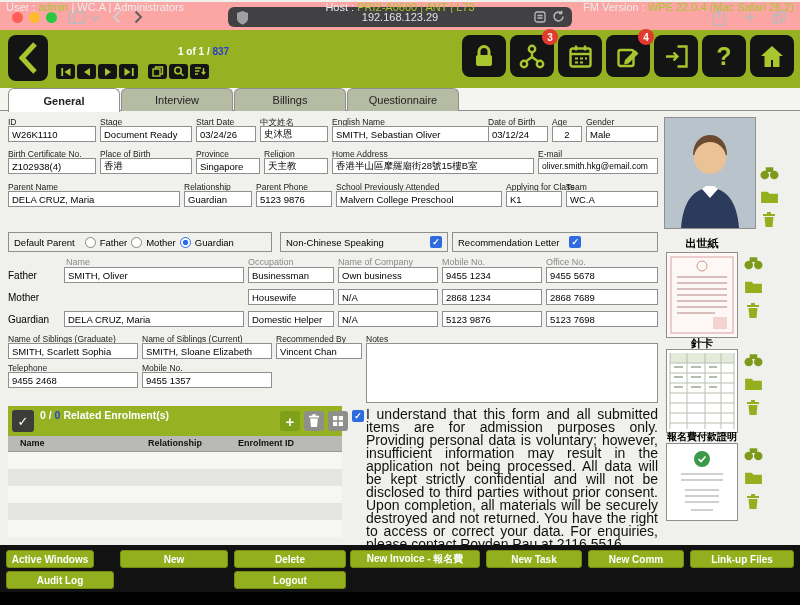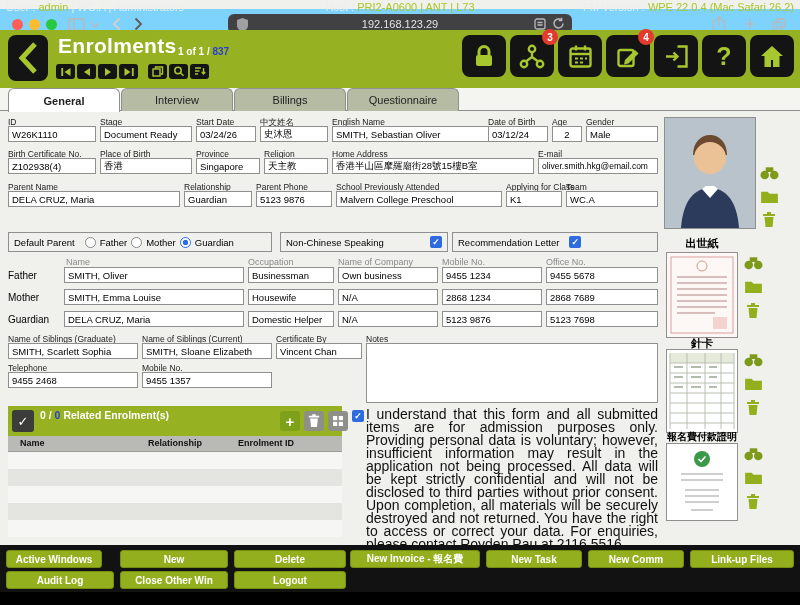--- a/index.html
+++ b/index.html
@@ -1,21 +1,21 @@
 <!DOCTYPE html>
 <html><head>
 <meta charset="utf-8">
 <style>
 *{margin:0;padding:0;box-sizing:border-box}
 html,body{width:800px;height:605px}
 body{font-family:"Liberation Sans",sans-serif;background:#000}
 .screen{position:relative;width:800px;height:605px;overflow:hidden;background:#f0f0ec}
 .abs{position:absolute}
 
-.chrome{left:0;top:9px;width:800px;height:36px;background:#7dd3fc}
+.chrome{left:0;top:2px;width:800px;height:36px;background:#fca5a5}
 .tl{position:absolute;top:10px;width:11px;height:11px;border-radius:50%}
 .chromeicon{position:absolute;color:#b9b9bc;display:flex;align-items:center;justify-content:center}
 .urlpill{position:absolute;left:228px;top:5px;width:344px;height:20px;background:#414144;border-radius:6px;display:flex;align-items:center;justify-content:center}
 .urltext{color:#e3e3e5;font-size:11px}
 
 .appheader{left:0;top:30px;width:800px;height:58px;background:#96b121}
 .backbtn{position:absolute;left:8px;top:35px;width:40px;height:46px;background:#141414;border-radius:8px;display:flex;align-items:center;justify-content:center;color:#a8c62e}
 .apptitle{position:absolute;left:58px;top:34px;color:#fff;font-size:21px;font-weight:bold;letter-spacing:.3px}
 .counter{position:absolute;left:178px;top:46px;font-size:10px;font-weight:bold;color:#fff}
 .counter .tot{color:#2b3fd4}
@@ -132,21 +132,20 @@
         </svg>
       </span>
   </div>
 
   <div class="abs appheader"></div>
   <div class="backbtn">
       <svg width="20" height="32" viewBox="0 0 20 32">
         <path d="M17 2L4 16l13 14" fill="none" stroke="currentColor" stroke-width="5"></path>
       </svg>
     </div>
-  <div class="apptitle">Enrolments</div>
   <div class="counter">
     <span>1 of 1</span>
     <span>/</span>
     <span class="tot">837</span>
   </div>
   <div class="navbtn" style="left:56px">
       <svg width="12" height="10" viewBox="0 0 12 10">
         <path d="M2.2 1v8" stroke="currentColor" stroke-width="1.8"></path>
         <path d="M10.5 1L4.5 5l6 4z" fill="currentColor"></path>
       </svg>
@@ -337,21 +336,20 @@
   <div class="colhead" style="left:546px;top:257px">Office No.</div>
 
   <div class="rolelab" style="left:8px;top:270px">Father</div>
   <div class="fld" style="left:64px;top:267px;width:180px">SMITH, Oliver</div>
   <div class="fld" style="left:248px;top:267px;width:86px">Businessman</div>
   <div class="fld" style="left:338px;top:267px;width:100px">Own business</div>
   <div class="fld" style="left:442px;top:267px;width:100px">9455 1234</div>
   <div class="fld" style="left:546px;top:267px;width:112px">9455 5678</div>
 
   <div class="rolelab" style="left:8px;top:292px">Mother</div>
-  <div class="fld" style="left:64px;top:289px;width:180px">SMITH, Emma Louise</div>
   <div class="fld" style="left:248px;top:289px;width:86px">Housewife</div>
   <div class="fld" style="left:338px;top:289px;width:100px">N/A</div>
   <div class="fld" style="left:442px;top:289px;width:100px">2868 1234</div>
   <div class="fld" style="left:546px;top:289px;width:112px">2868 7689</div>
 
   <div class="rolelab" style="left:8px;top:314px">Guardian</div>
   <div class="fld" style="left:64px;top:311px;width:180px">DELA CRUZ, Maria</div>
   <div class="fld" style="left:248px;top:311px;width:86px">Domestic Helper</div>
   <div class="fld" style="left:338px;top:311px;width:100px">N/A</div>
   <div class="fld" style="left:442px;top:311px;width:100px">5123 9876</div>
@@ -382,21 +380,21 @@
       <svg width="14" height="16" viewBox="0 0 14 16">
         <path d="M1 3h12M5 1h4" stroke="currentColor" stroke-width="2" fill="none"></path>
         <path d="M2.5 5h9l-1 10h-7z" fill="currentColor"></path>
       </svg>
     </div>
 
   <div class="fldlab" style="left:8px;top:334px">Name of Siblings (Graduate)</div>
   <div class="fld" style="left:8px;top:343px;width:130px">SMITH, Scarlett Sophia</div>
   <div class="fldlab" style="left:142px;top:334px">Name of Siblings (Current)</div>
   <div class="fld" style="left:142px;top:343px;width:130px">SMITH, Sloane Elizabeth</div>
-  <div class="fldlab" style="left:276px;top:334px">Certificate By</div>
+  <div class="fldlab" style="left:276px;top:334px">Recommended By</div>
   <div class="fld" style="left:276px;top:343px;width:86px">Vincent Chan</div>
   <div class="fldlab" style="left:366px;top:334px">Notes</div>
   <div class="fld" style="left:366px;top:343px;width:292px;height:60px;align-items:flex-start"></div>
 
   <div class="fldlab" style="left:8px;top:363px">Telephone</div>
   <div class="fld" style="left:8px;top:372px;width:130px">9455 2468</div>
   <div class="fldlab" style="left:142px;top:363px">Mobile No.</div>
   <div class="fld" style="left:142px;top:372px;width:130px">9455 1357</div>
 
   <div class="cjklab" style="left:664px;top:336px;width:76px">針卡</div>
@@ -489,29 +487,28 @@
       </svg>
     </div>
   <div class="sideicon" style="left:746px;top:494px;color:#94af1d">
       <svg width="14" height="16" viewBox="0 0 14 16">
         <path d="M1 3h12M5 1h4" stroke="currentColor" stroke-width="2" fill="none"></path>
         <path d="M2.5 5h9l-1 10h-7z" fill="currentColor"></path>
       </svg>
     </div>
 
   <div class="abs bottombar"></div>
-  <div class="greenbtn" style="left:6px;top:550px;width:96px">Active Windows</div>
+  <div class="greenbtn" style="left:6px;top:550px;width:88px">Active Windows</div>
   <div class="greenbtn" style="left:120px;top:550px;width:108px">New</div>
   <div class="greenbtn" style="left:234px;top:550px;width:112px">Delete</div>
   <div class="greenbtn" style="left:350px;top:550px;width:130px">New Invoice - 報名費</div>
   <div class="greenbtn" style="left:486px;top:550px;width:96px">New Task</div>
   <div class="greenbtn" style="left:588px;top:550px;width:96px">New Comm</div>
   <div class="greenbtn" style="left:690px;top:550px;width:104px">Link-up Files</div>
   <div class="greenbtn" style="left:6px;top:571px;width:108px">Audit Log</div>
-  <div class="greenbtn" style="left:120px;top:571px;width:108px">Close Other Win</div>
   <div class="greenbtn" style="left:234px;top:571px;width:112px">Logout</div>
 
   <div class="abs statusbar"></div>
   <div class="statusseg" style="left:6px">
     <span>User :</span>
     <span class="sv">admin</span>
     <span>| WC.A | Administrators</span>
   </div>
   <div class="statusseg" style="left:0;width:800px;text-align:center">
     <span>Host :</span>

